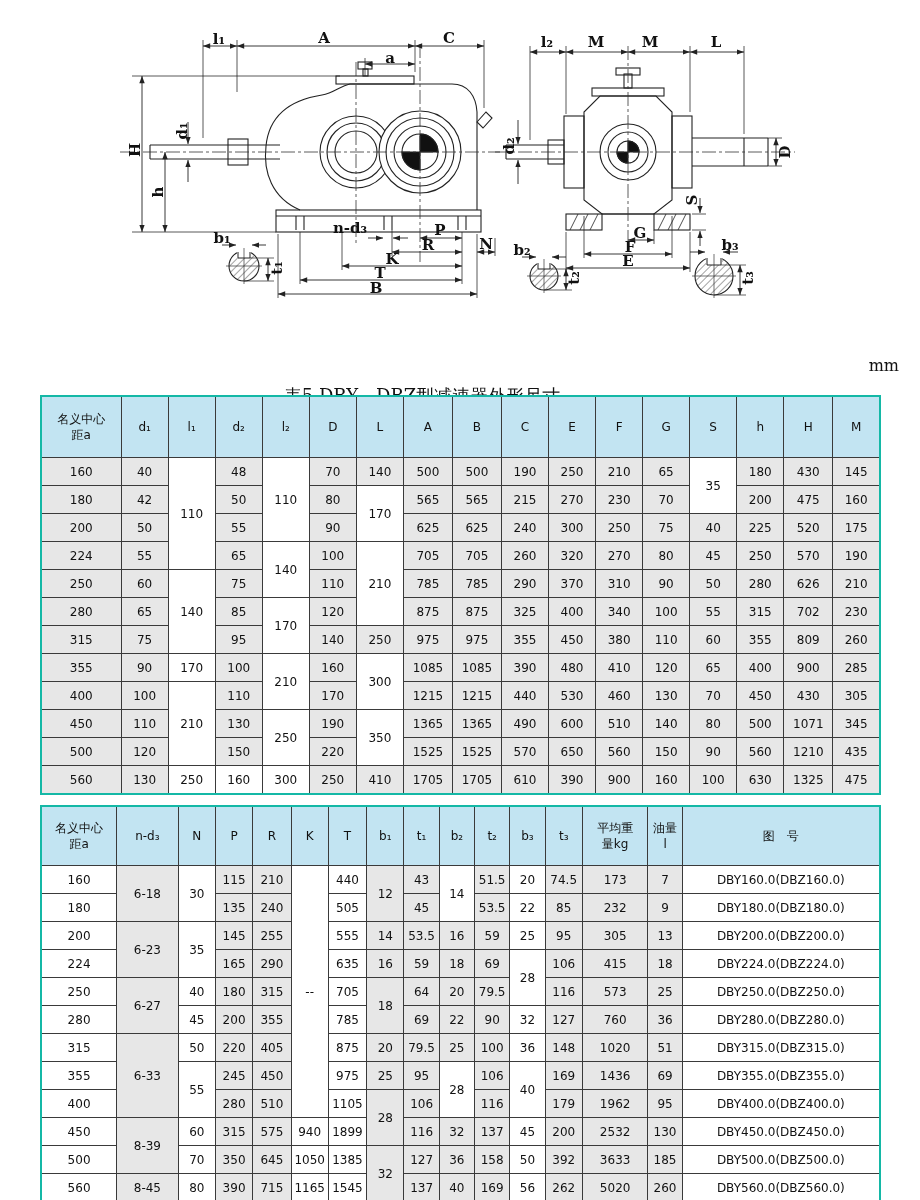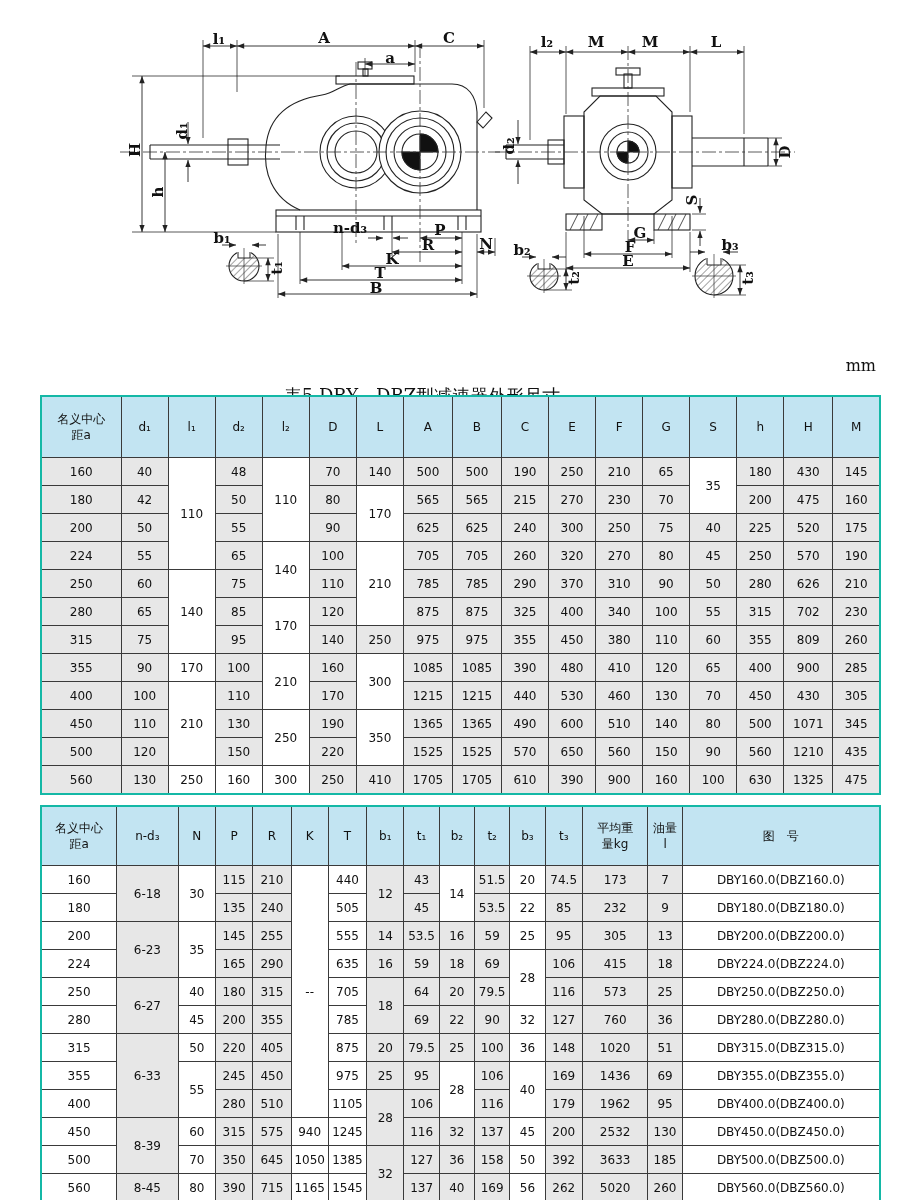--- a/index.html
+++ b/index.html
@@ -9,21 +9,21 @@
   
   .figure{position:absolute;left:0;top:0;width:920px;height:312px;}
   .figure svg{position:absolute;left:0;top:0;}
   .fig-label{position:absolute;font-family:"DejaVu Serif","Liberation Serif",serif;
       font-weight:bold;font-size:15px;color:#111;transform:translate(-50%,-50%);white-space:nowrap;}
   .fig-label.rot{transform:translate(-50%,-50%) rotate(-90deg);}
   .fig-caption{position:absolute;top:314px;left:0;width:870px;text-align:center;
       font-family:"DejaVu Serif","Liberation Serif",serif;font-weight:bold;font-size:19px;}
   .tbl-title{position:absolute;top:352px;left:0;width:844px;text-align:center;
       font-family:"DejaVu Serif","Liberation Serif",serif;font-weight:normal;font-size:18px;margin-top:32px;}
-  .unit{position:absolute;top:356px;right:44px;font-family:"DejaVu Serif","Liberation Serif",serif;
+  .unit{position:absolute;top:356px;right:21px;font-family:"DejaVu Serif","Liberation Serif",serif;
       font-size:16px;}
   
   table.dim{position:absolute;left:40px;width:841px;border-collapse:collapse;table-layout:fixed;
       border:2px solid #14b8a6;}
   #t1{top:395px;}
   #t2{top:805px;}
   table.dim th{background:#c2e4f2;border:1px solid #3a3a3a;font-weight:normal;
       font-size:12px;white-space:pre-line;line-height:1.35;padding:2px 0;vertical-align:middle;text-align:center;}
   #t1 th{height:56px;}
   #t2 th{height:54px;}
@@ -712,21 +712,21 @@
           <td class="g">95</td>
           <td class="w">DBY400.0(DBZ400.0)</td>
         </tr>
         <tr>
           <td class="w">450</td>
           <td rowspan="2" class="g">8-39</td>
           <td class="w">60</td>
           <td class="g">315</td>
           <td class="g">575</td>
           <td class="w">940</td>
-          <td class="w">1245</td>
+          <td class="w">1899</td>
           <td class="g">116</td>
           <td class="g">32</td>
           <td class="g">137</td>
           <td class="w">45</td>
           <td class="g">200</td>
           <td class="g">2532</td>
           <td class="g">130</td>
           <td class="w">DBY450.0(DBZ450.0)</td>
         </tr>
         <tr>

